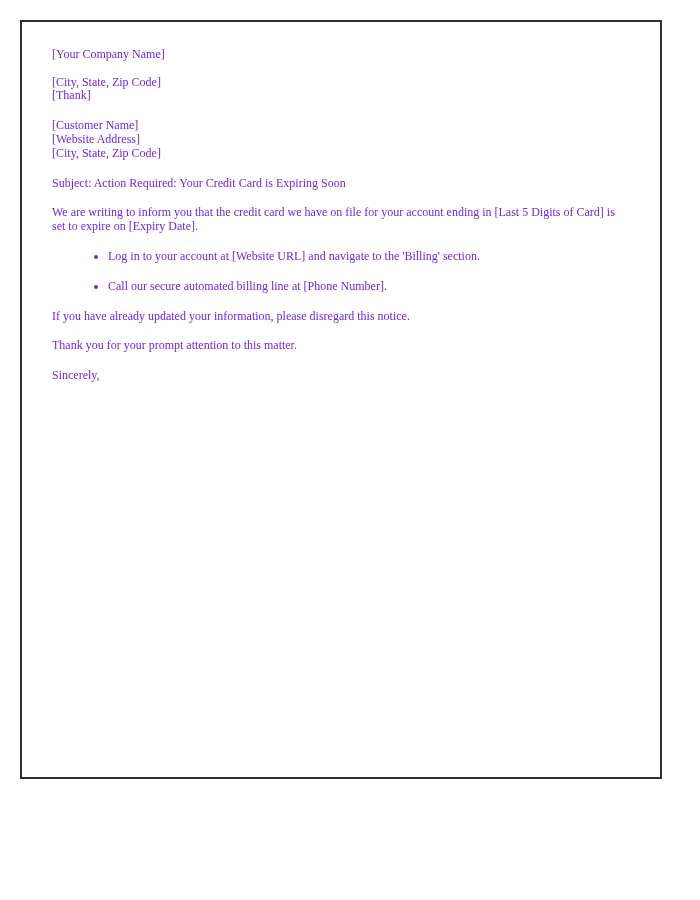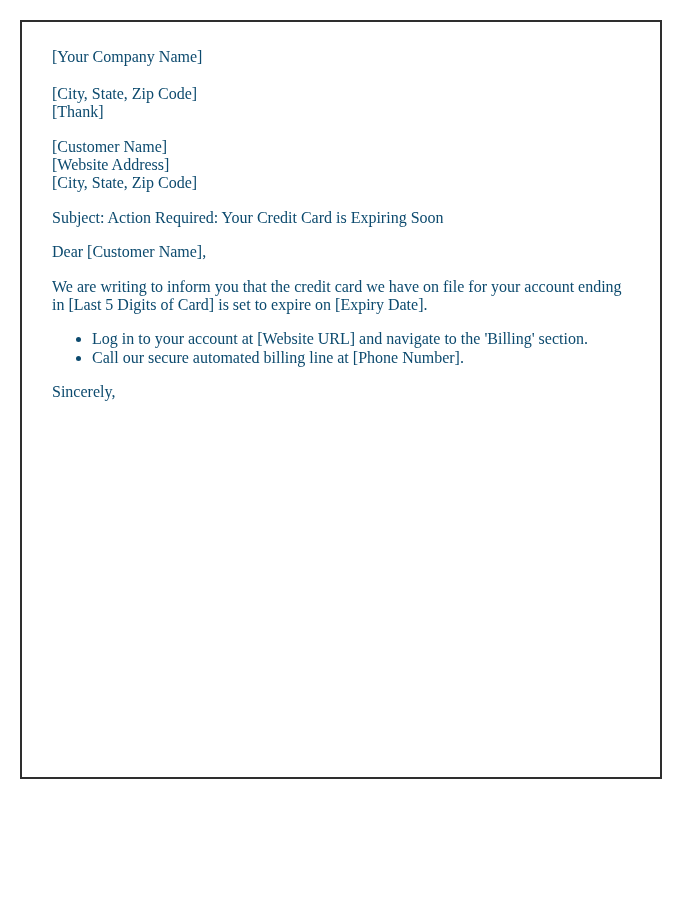--- a/index.html
+++ b/index.html
@@ -13,37 +13,37 @@
     box-sizing: border-box;
     position: absolute;
     left: 20px;
     top: 20px;
     width: 642px;
     height: 759px;
     border: 2px solid #2e2e2e;
     background: #ffffff;
     padding: 26px 30px 30px 30px;
     font-family: "Liberation Serif", "DejaVu Serif", serif;
-    font-size: 16px;
+    font-size: 12px;
     line-height: 1.15;
-    color: #0c4a6e;
+    color: #6d28d9;
     overflow: hidden;
   }
   .letter-page p {
     margin: 16px 0;
   }
   .letter-page p:first-child {
     margin-top: 0;
   }
   .letter-page ul {
     margin: 16px 0;
     padding-left: 40px;
   }
   .letter-page li {
-    margin: 0;
+    margin: 16px;
   }
 </style>
 </head>
 <body>
 
 <div class="letter-page">
 
   <p>
     <span>[Your Company Name]</span><br>
     <br>
@@ -52,29 +52,30 @@
   </p>
 
   <p>
     <span>[Customer Name]</span><br>
     <span>[Website Address]</span><br>
     <span>[City, State, Zip Code]</span>
   </p>
 
   <p>Subject: Action Required: Your Credit Card is Expiring Soon</p>
 
-  <p>Dear [Customer Name],</p>
 
   <p>We are writing to inform you that the credit card we have on file for your account ending in [Last 5 Digits of Card] is set to expire on [Expiry Date].</p>
 
 
 
   <ul>
     <li>Log in to your account at [Website URL] and navigate to the 'Billing' section.</li>
     <li>Call our secure automated billing line at [Phone Number].</li>
   </ul>
 
+  <p>If you have already updated your information, please disregard this notice.</p>
 
+  <p>Thank you for your prompt attention to this matter.</p>
 
   <p>Sincerely,</p>
 
 
 </div>
 
 </body></html>

